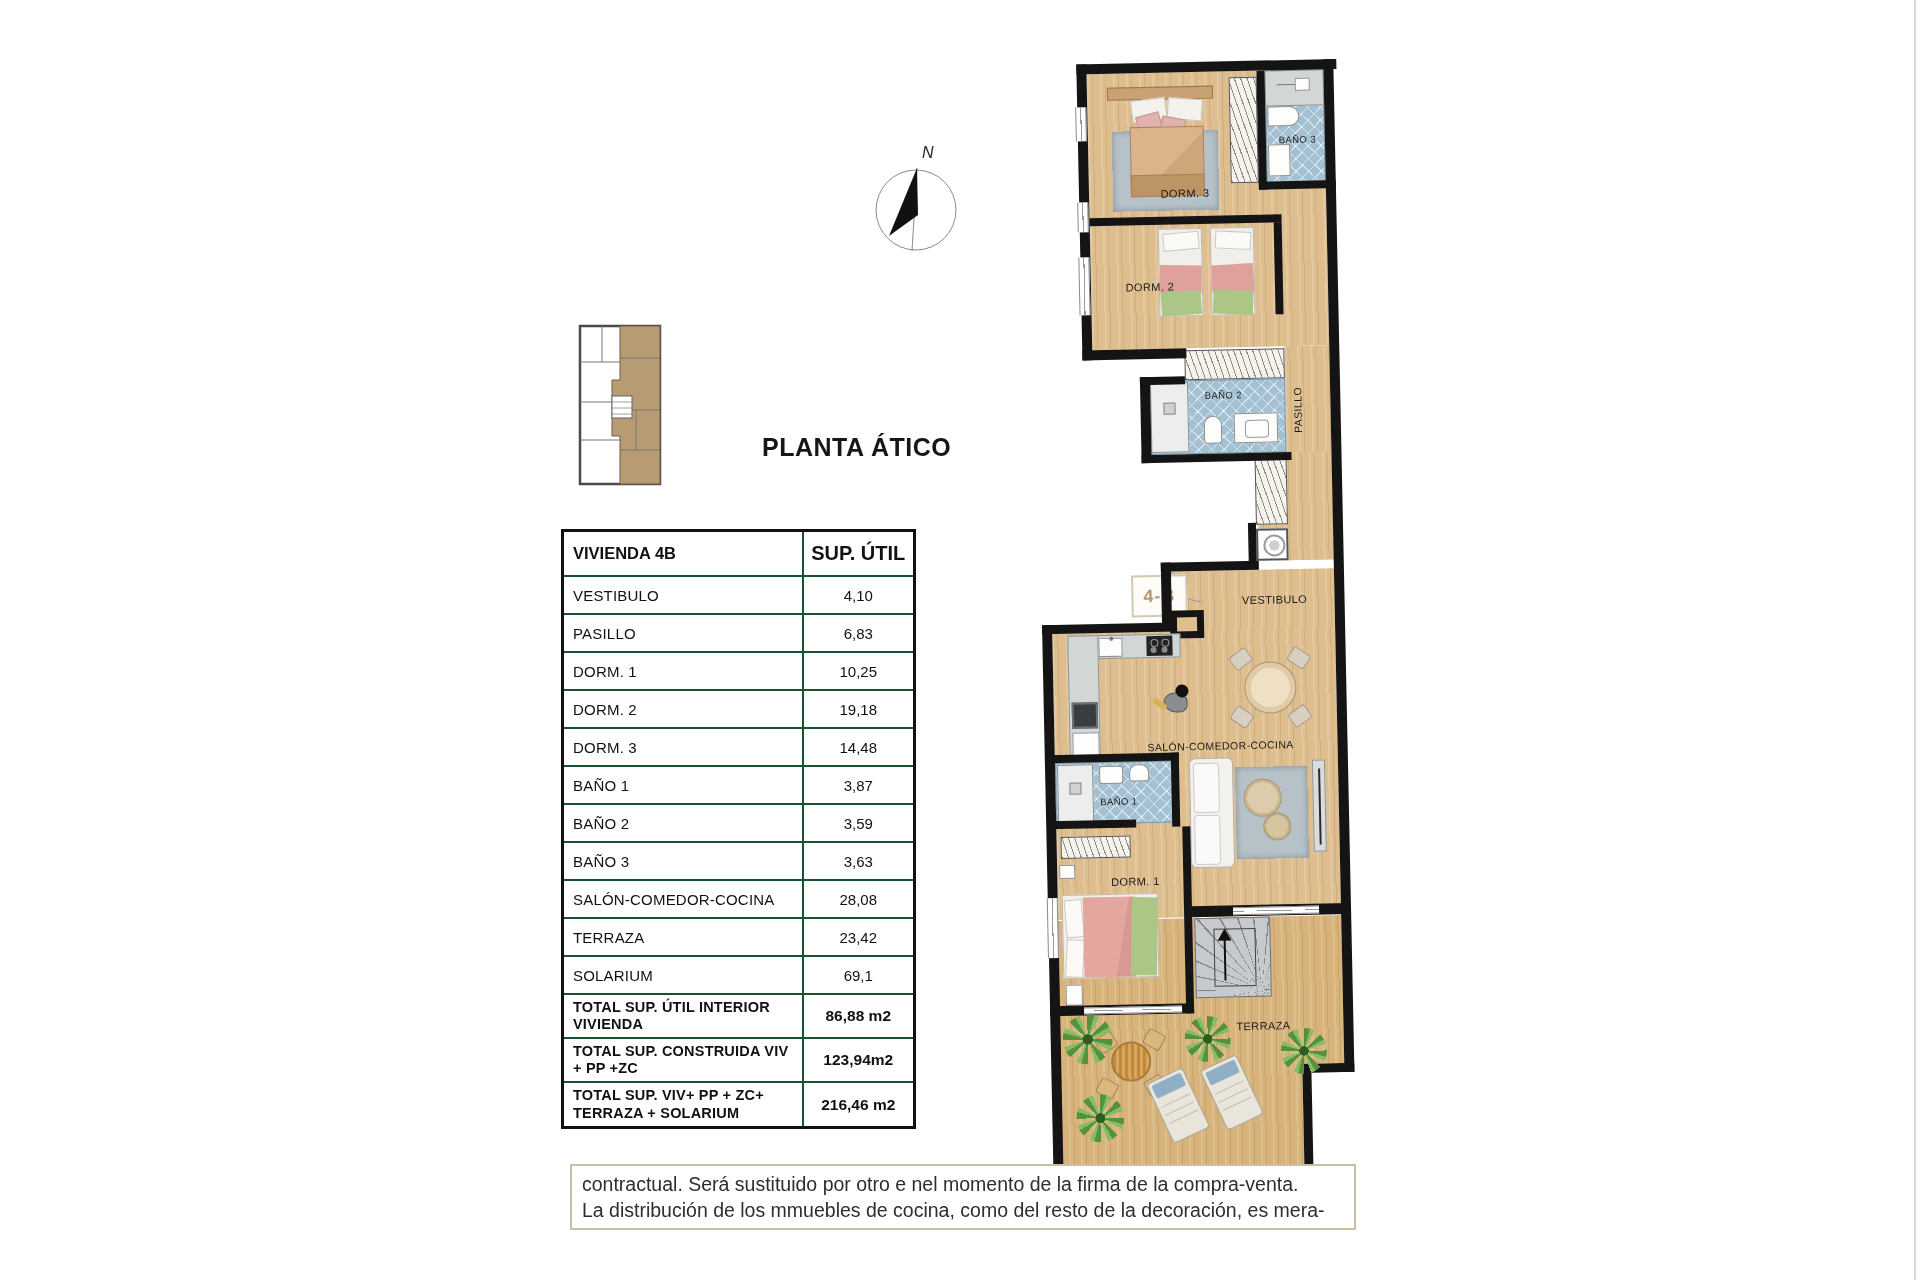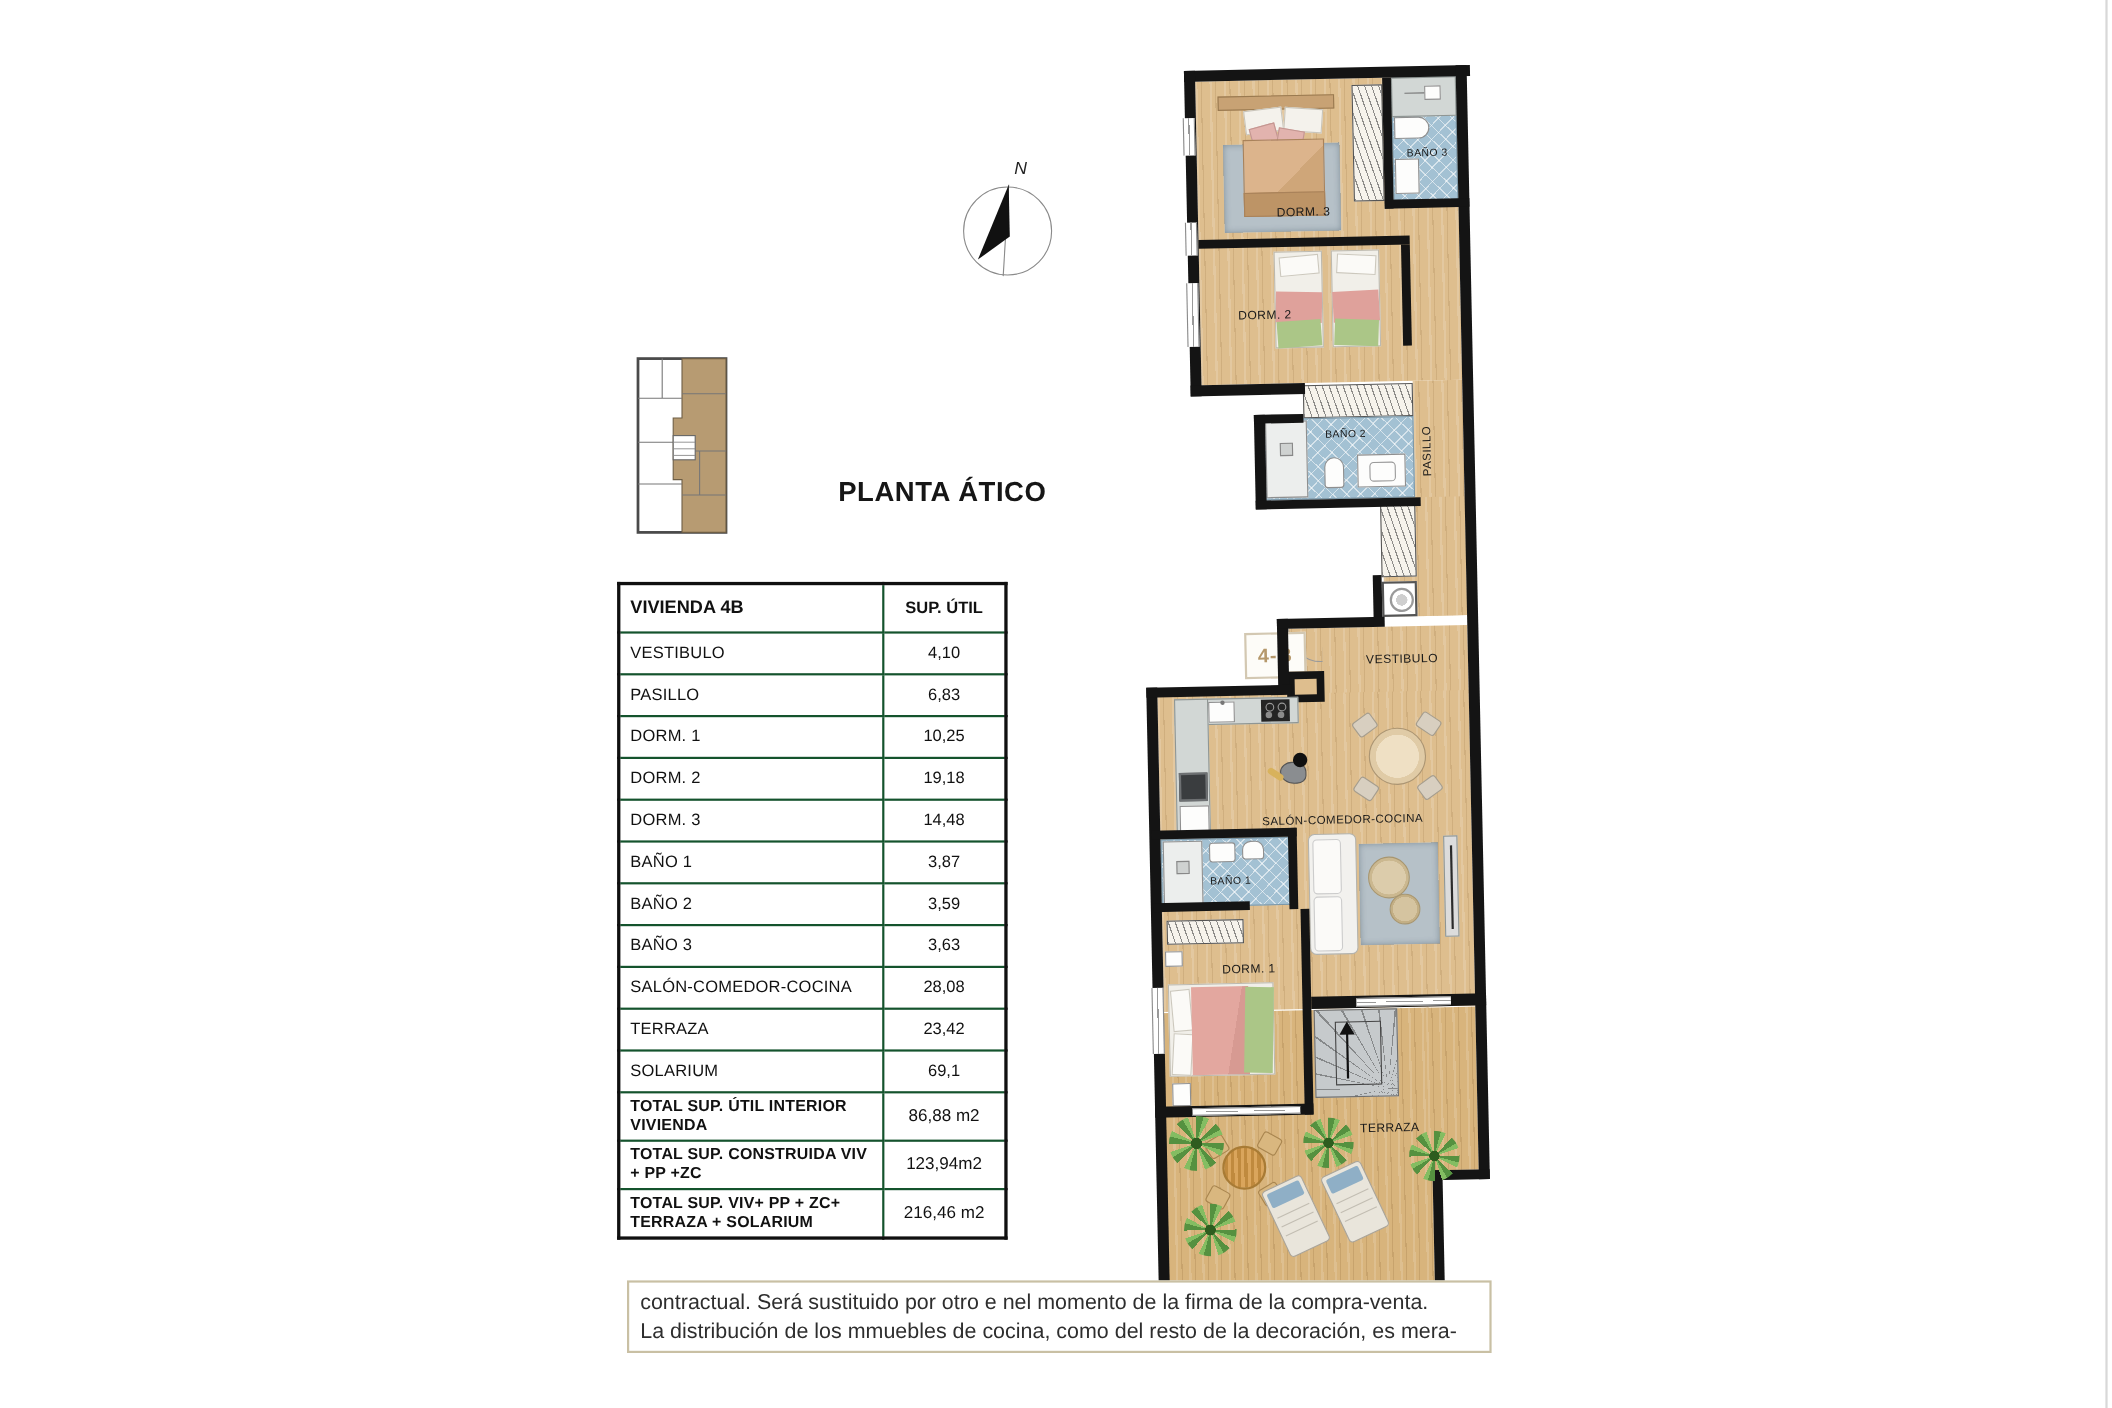--- a/index.html
+++ b/index.html
@@ -4,27 +4,27 @@
 <style>
   html,body{margin:0;padding:0}
   body{width:1920px;height:1280px;background:#fff;font-family:"Liberation Sans",sans-serif;position:relative;overflow:hidden;color:#111}
   .abs{position:absolute}
   
   #page-title{position:absolute;left:762px;top:433px;font-size:25px;font-weight:bold;letter-spacing:.5px;color:#161616}
   
   #area-table{position:absolute;left:561px;top:529px;border-collapse:collapse;border:3px solid #101010}
   #area-table td,#area-table th{border:2px solid #14532d;box-sizing:border-box}
   #area-table th.name{width:240px;text-align:left;padding:10px 9px;font-size:16.5px}
-  #area-table th.val{width:112px;text-align:center;padding:10px 4px;font-size:15px}
+  #area-table th.val{width:112px;text-align:center;padding:10px 4px;font-size:20px}
   #area-table td.name{font-size:15px;padding:8px 9px;letter-spacing:.2px}
   #area-table td.val{text-align:center;font-size:15px}
   #area-table tr.data{height:38px}
   #area-table tr.total{height:44px}
   #area-table tr.total td.name{font-weight:bold;font-size:14.5px;line-height:1.18;padding:4px 9px}
-  #area-table tr.total td.val{font-weight:normal;font-size:15.5px}
+  #area-table tr.total td.val{font-weight:bold;font-size:15.5px}
   
   #disclaimer{position:absolute;left:570px;top:1164px;width:762px;border:2px solid #c9c0a4;background:#fff;padding:5px 10px;font-size:19.5px;line-height:26px;color:#2e2e2e}
   
   #plan{position:absolute;left:1040px;top:50px;width:320px;height:1145px;transform:rotate(-1.2deg)}
   #plan .w{position:absolute;background:#141414}
   .wood{background:#debe8e;background-image:repeating-linear-gradient(90deg,rgba(255,255,255,.16) 0 2px,rgba(0,0,0,0) 2px 5px,rgba(110,70,20,.13) 5px 6px,rgba(0,0,0,0) 6px 13px)}
   .woodT{background:#d8b47c;background-image:repeating-linear-gradient(90deg,rgba(255,255,255,.15) 0 2px,rgba(0,0,0,0) 2px 5px,rgba(105,65,18,.15) 5px 6px,rgba(0,0,0,0) 6px 12px)}
   .tile{background-color:#a3c1d3;background-image:repeating-linear-gradient(45deg,rgba(255,255,255,.55) 0 1px,transparent 1px 9px),repeating-linear-gradient(-45deg,rgba(255,255,255,.55) 0 1px,transparent 1px 9px);border:1px solid #7d98a8;box-sizing:border-box}
   .hatch{background:#f6f3ec;background-image:repeating-linear-gradient(72deg,rgba(70,70,70,.6) 0 1px,transparent 1px 6px);border:1px solid #555;box-sizing:border-box}
   .winV{background:#fff;border-left:1px solid #8a8a8a;border-right:1px solid #8a8a8a;background-image:linear-gradient(90deg,transparent 44%,#999 44% 56%,transparent 56%);box-sizing:border-box}

